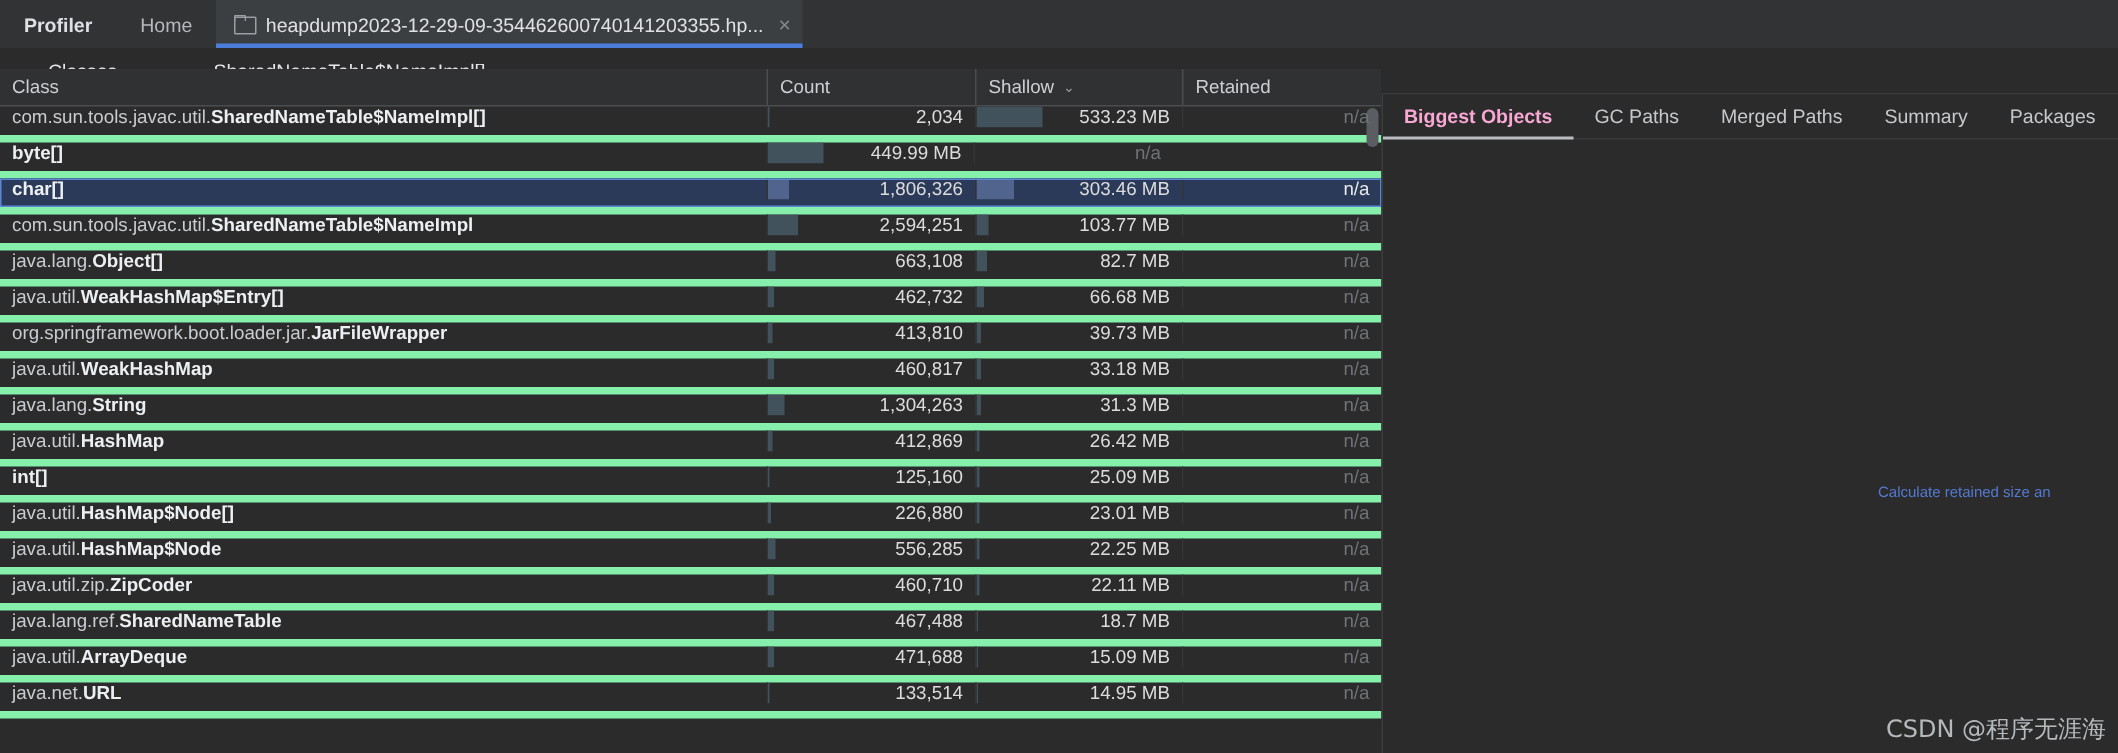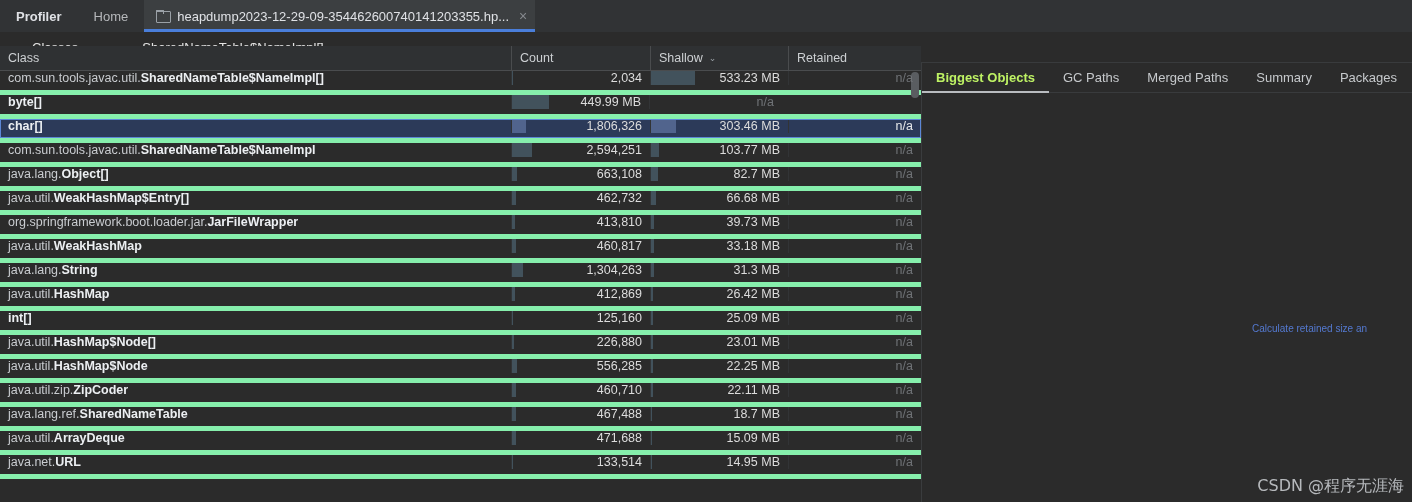--- a/index.html
+++ b/index.html
@@ -148,21 +148,21 @@
     background: #2b2b2b;
   }
   .rtabs {
     display: flex; align-items: stretch; height: 30px;
     border-bottom: 1px solid #393b3d;
   }
   .rtab {
     display: flex; align-items: center; padding: 0 14px;
     font-size: 13px; color: #c6c9cc; white-space: nowrap; position: relative;
   }
-  .rtab.active { color: #bef264; font-weight: bold; }
+  .rtab.active { color: #f9a8d4; font-weight: bold; }
   .rtab.active .underline {
     position: absolute; left: 0; right: 0; bottom: -1px; height: 2px;
     background: #b9bcc0;
   }
   .right-body { position: relative; height: 409px; }
   .calc-link {
     position: absolute; left: 330px; top: 230px;
     font-size: 10px; color: #5479d0; white-space: nowrap;
   }
 

